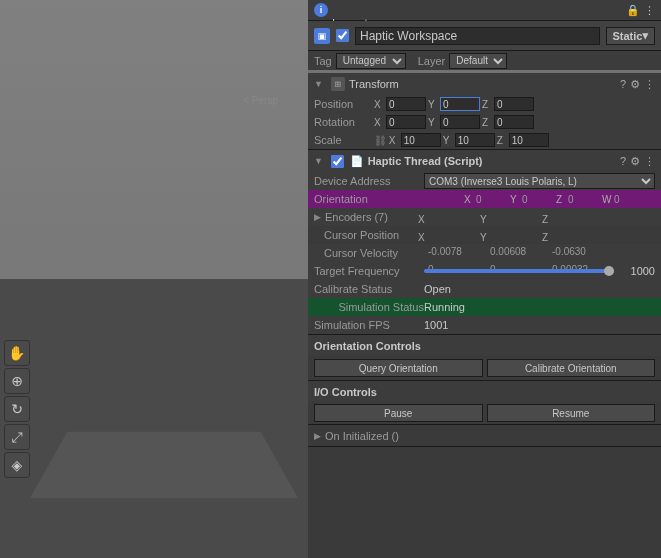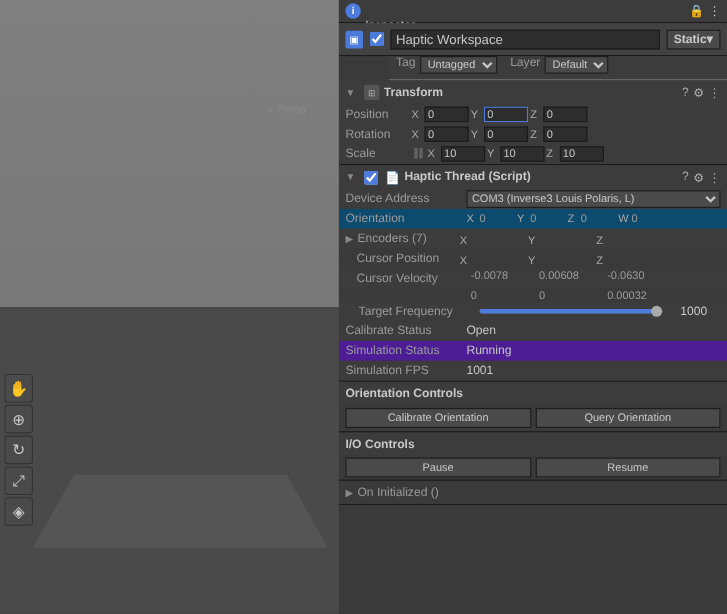--- a/index.html
+++ b/index.html
@@ -92,24 +92,24 @@
       display: flex; align-items: center;
       cursor: pointer;
       font-weight: bold;
     }
 
     
     .tag-layer-row {
       background: #3c3c3c;
       height: 22px;
       display: flex;
+      align-items: center;
       padding: 0 6px;
       gap: 4px;
-      border-bottom: 1px solid #737373;
-      margin-left: 46px;
+      border-bottom: 3px solid #737373;
     }
 
     .tag-layer-row label { color: #9a9a9a; font-size: 11px; }
     .small-select {
       background: #4a4a4a;
       border: 1px solid #1a1a1a;
       color: #c8c8c8;
       font-size: 10px;
       height: 16px;
       padding: 0 2px;
@@ -145,21 +145,21 @@
       width: 14px; height: 14px;
       background: #555;
       border-radius: 2px;
       display: flex; align-items: center; justify-content: center;
       color: #aaa; font-size: 8px;
     }
 
     .component-title {
       color: #c8c8c8;
       font-size: 11px;
-      font-weight: bold;
+      font-weight: normal;
       flex: 1;
     }
 
     .comp-header-icons { display: flex; gap: 4px; color: #aaa; }
 
     
     .transform-row {
       display: flex;
       align-items: center;
       height: 18px;
@@ -306,23 +306,22 @@
       gap: 4px;
     }
 
     .avatar-pick { color: #aaa; font-size: 9px; cursor: pointer; }
 
     
     .slider-row {
       display: flex;
       align-items: center;
       height: 18px;
-      padding: 0 18px;
-      background: #3c3c3c;
-      margin-top: 12px;
+      padding: 0 6px;
+      background: #3c3c3c;
     }
 
     .slider-label { color: #9a9a9a; width: 110px; font-size: 11px; }
     .slider-track {
       flex: 1;
       height: 4px;
       background: #555;
       border-radius: 2px;
       position: relative;
     }
@@ -583,21 +582,21 @@
         </div>
       </div>
 
       <div class="script-field">
         <span class="script-field-label">Device Address</span>
         <select class="field-select">
           <option>COM3 (Inverse3 Louis Polaris, L)</option>
         </select>
       </div>
 
-      <div class="orient-row" style="background:#0c4a6e;">
+      <div class="orient-row" style="background:#701a75;gap:40px;">
         <span class="orient-label">Orientation</span>
         <div class="orient-xyzw">
           <span class="orient-xyz-label">X</span>
           <span class="orient-val">0</span>
           <span class="orient-xyz-label">Y</span>
           <span class="orient-val">0</span>
           <span class="orient-xyz-label">Z</span>
           <span class="orient-val">0</span>
           <span class="orient-xyz-label">W</span>
           <span class="orient-val">0</span>
@@ -641,36 +640,36 @@
           <div class="slider-thumb"></div>
         </div>
         <span class="slider-val">1000</span>
       </div>
 
       <div class="status-row">
         <span class="status-label">Calibrate Status</span>
         <span class="status-val">Open</span>
       </div>
 
-      <div class="status-row" style="background:#4c1d95;">
+      <div class="status-row" style="background:#14532d;text-align:right;">
         <span class="status-label">Simulation Status</span>
         <span class="status-val">Running</span>
       </div>
 
       <div class="status-row">
         <span class="status-label">Simulation FPS</span>
         <span class="status-val">1001</span>
       </div>
 
       <div class="section-header">
         <span class="section-title">Orientation Controls</span>
       </div>
       <div class="button-row">
+        <button class="ctrl-btn">Query Orientation</button>
         <button class="ctrl-btn">Calibrate Orientation</button>
-        <button class="ctrl-btn">Query Orientation</button>
       </div>
 
       <div class="section-header">
         <span class="section-title">I/O Controls</span>
       </div>
       <div class="io-row">
         <button class="io-btn">Pause</button>
         <button class="io-btn">Resume</button>
       </div>
 

